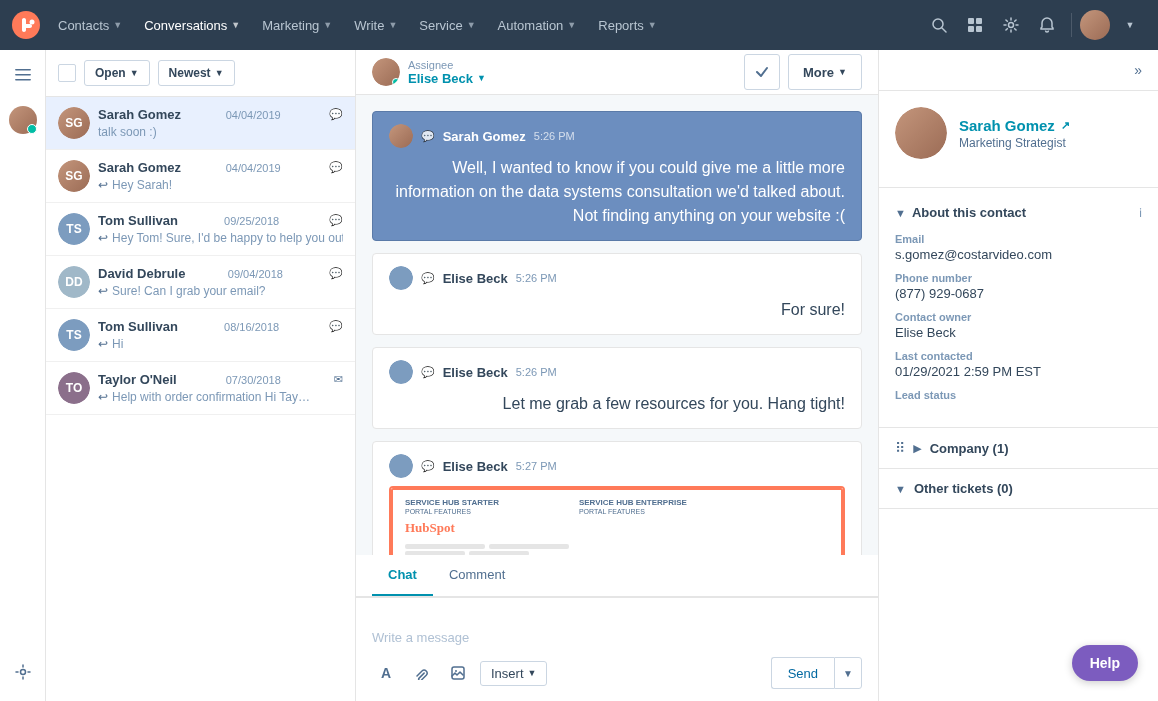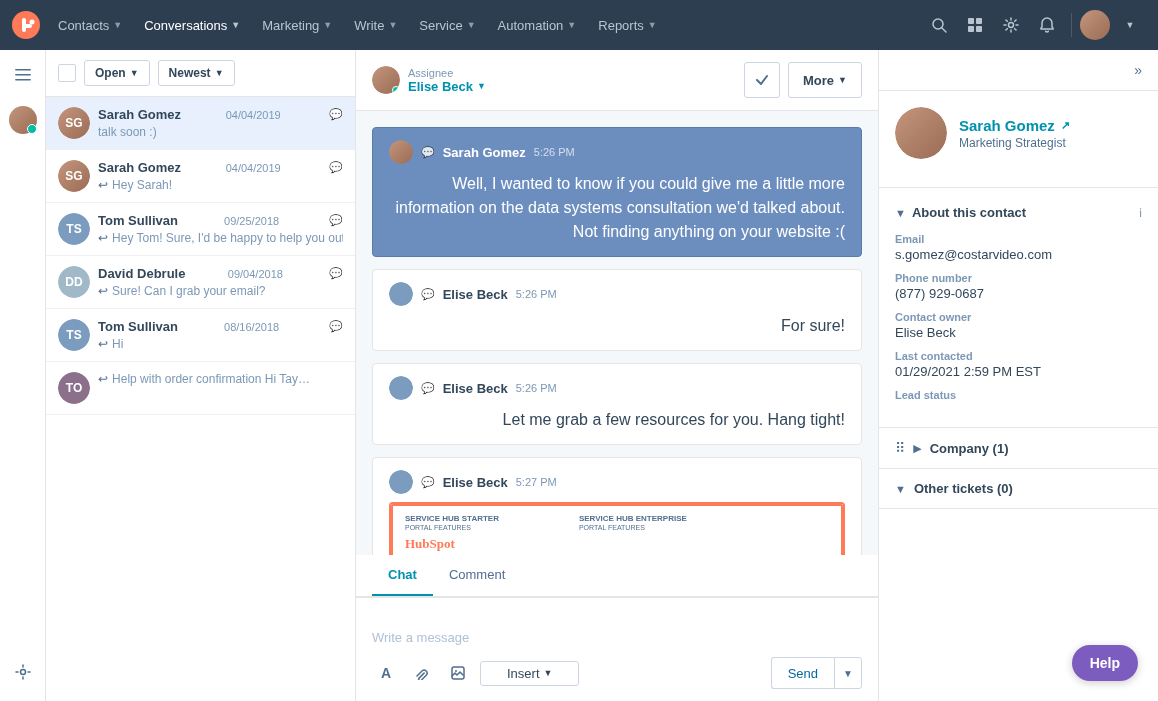--- a/index.html
+++ b/index.html
@@ -48,21 +48,21 @@
     .conv-avatar { width: 32px; height: 32px; border-radius: 50%; flex-shrink: 0; overflow: hidden; }
     .avatar-circle { width: 100%; height: 100%; border-radius: 50%; display: flex; align-items: center; justify-content: center; font-size: 12px; font-weight: 600; color: #fff; }
     .conv-content { flex: 1; min-width: 0; }
     .conv-top { display: flex; justify-content: space-between; align-items: center; margin-bottom: 3px; }
     .conv-name { font-weight: 600; font-size: 13px; color: #33475b; }
     .conv-date { font-size: 11px; color: #7c98b6; white-space: nowrap; }
     .conv-preview { font-size: 12px; color: #7c98b6; white-space: nowrap; overflow: hidden; text-overflow: ellipsis; display: flex; align-items: center; gap: 4px; }
 
     
     .chat-area { flex: 1; display: flex; flex-direction: column; background: #fff; min-width: 0; }
-    .chat-header { display: flex; align-items: center; padding: 12px 16px; border-bottom: 1px solid #e5e5e5; gap: 8px; justify-content: center; }
+    .chat-header { display: flex; align-items: center; padding: 4px 16px; border-bottom: 1px solid #e5e5e5; gap: 8px; justify-content: center; }
     .assignee-section { flex: 1; display: flex; align-items: center; gap: 8px; }
     .assignee-avatar { width: 28px; height: 28px; border-radius: 50%; overflow: hidden; position: relative; }
     .assignee-dot { width: 8px; height: 8px; background: #00bda5; border-radius: 50%; position: absolute; bottom: 0; right: 0; border: 1px solid #fff; }
     .assignee-info { }
     .assignee-label { font-size: 11px; color: #7c98b6; }
     .assignee-name { font-size: 13px; font-weight: 600; color: #0091ae; cursor: pointer; display: flex; align-items: center; gap: 4px; }
     .chat-header-actions { display: flex; gap: 8px; }
     .check-btn {
       width: 36px; height: 36px; border: 1px solid #cbd6e2; border-radius: 3px; background: #fff; display: flex; align-items: center; justify-content: center; cursor: pointer; color: #516f90;
     }
@@ -91,21 +91,21 @@
     .chat-tabs { display: flex; border-bottom: 1px solid #e5e5e5; background: #fff; padding: 0 16px; }
     .chat-tab {
       padding: 12px 16px; font-size: 13px; cursor: pointer; border-bottom: 2px solid transparent; color: #516f90; font-weight: 500;
     }
     .chat-tab.active { border-bottom-color: #0091ae; color: #0091ae; font-weight: 600; }
     .composer { background: #fff; padding: 12px 16px; border-top: 1px solid #e5e5e5; }
     .composer-placeholder { color: #b0c1d4; font-size: 13px; padding: 4px 0 12px; margin-top: 16px; }
     .composer-toolbar { display: flex; align-items: center; gap: 8px; }
     .toolbar-btn { width: 28px; height: 28px; display: flex; align-items: center; justify-content: center; cursor: pointer; color: #516f90; border-radius: 3px; font-size: 13px; }
     .insert-btn {
-      display: flex; align-items: center; gap: 4px; padding: 4px 26px; border: 1px solid #cbd6e2; border-radius: 3px; cursor: pointer; font-size: 13px; color: #33475b;
+      display: flex; align-items: center; gap: 4px; padding: 4px 10px; border: 1px solid #cbd6e2; border-radius: 3px; cursor: pointer; font-size: 13px; color: #33475b;
     }
     .send-group { margin-left: auto; display: flex; }
     .send-btn {
       padding: 6px 16px; background: #fff; border: 1px solid #cbd6e2; border-right: none; border-radius: 3px 0 0 3px; cursor: pointer; font-size: 13px; color: #0369a1; font-weight: 500;
     }
     .send-caret {
       width: 28px; height: 32px; background: #fff; border: 1px solid #cbd6e2; border-radius: 0 3px 3px 0; cursor: pointer; display: flex; align-items: center; justify-content: center; font-size: 10px; color: #516f90;
     }
 
     
@@ -340,20 +340,25 @@
             <span>Hi</span>
           </div>
         </div>
       </div>
 
       <div class="conv-item">
         <div class="conv-avatar">
           <div class="avatar-circle" style="background: #8b6f8b;">TO</div>
         </div>
         <div class="conv-content">
+          <div class="conv-top">
+            <span class="conv-name">Taylor O'Neil</span>
+            <span class="conv-date">07/30/2018</span>
+            <span style="font-size:11px; color:#516f90; margin-left:4px;">✉</span>
+          </div>
           <div class="conv-preview">
             <span style="color:#516f90;">↩</span>
             <span style="white-space:nowrap;overflow:hidden;text-overflow:ellipsis;max-width:200px;">Help with order confirmation Hi Taylor - Sure thing. You ca...</span>
           </div>
         </div>
       </div>
     </div>
   </div>
 
   <div class="chat-area">

